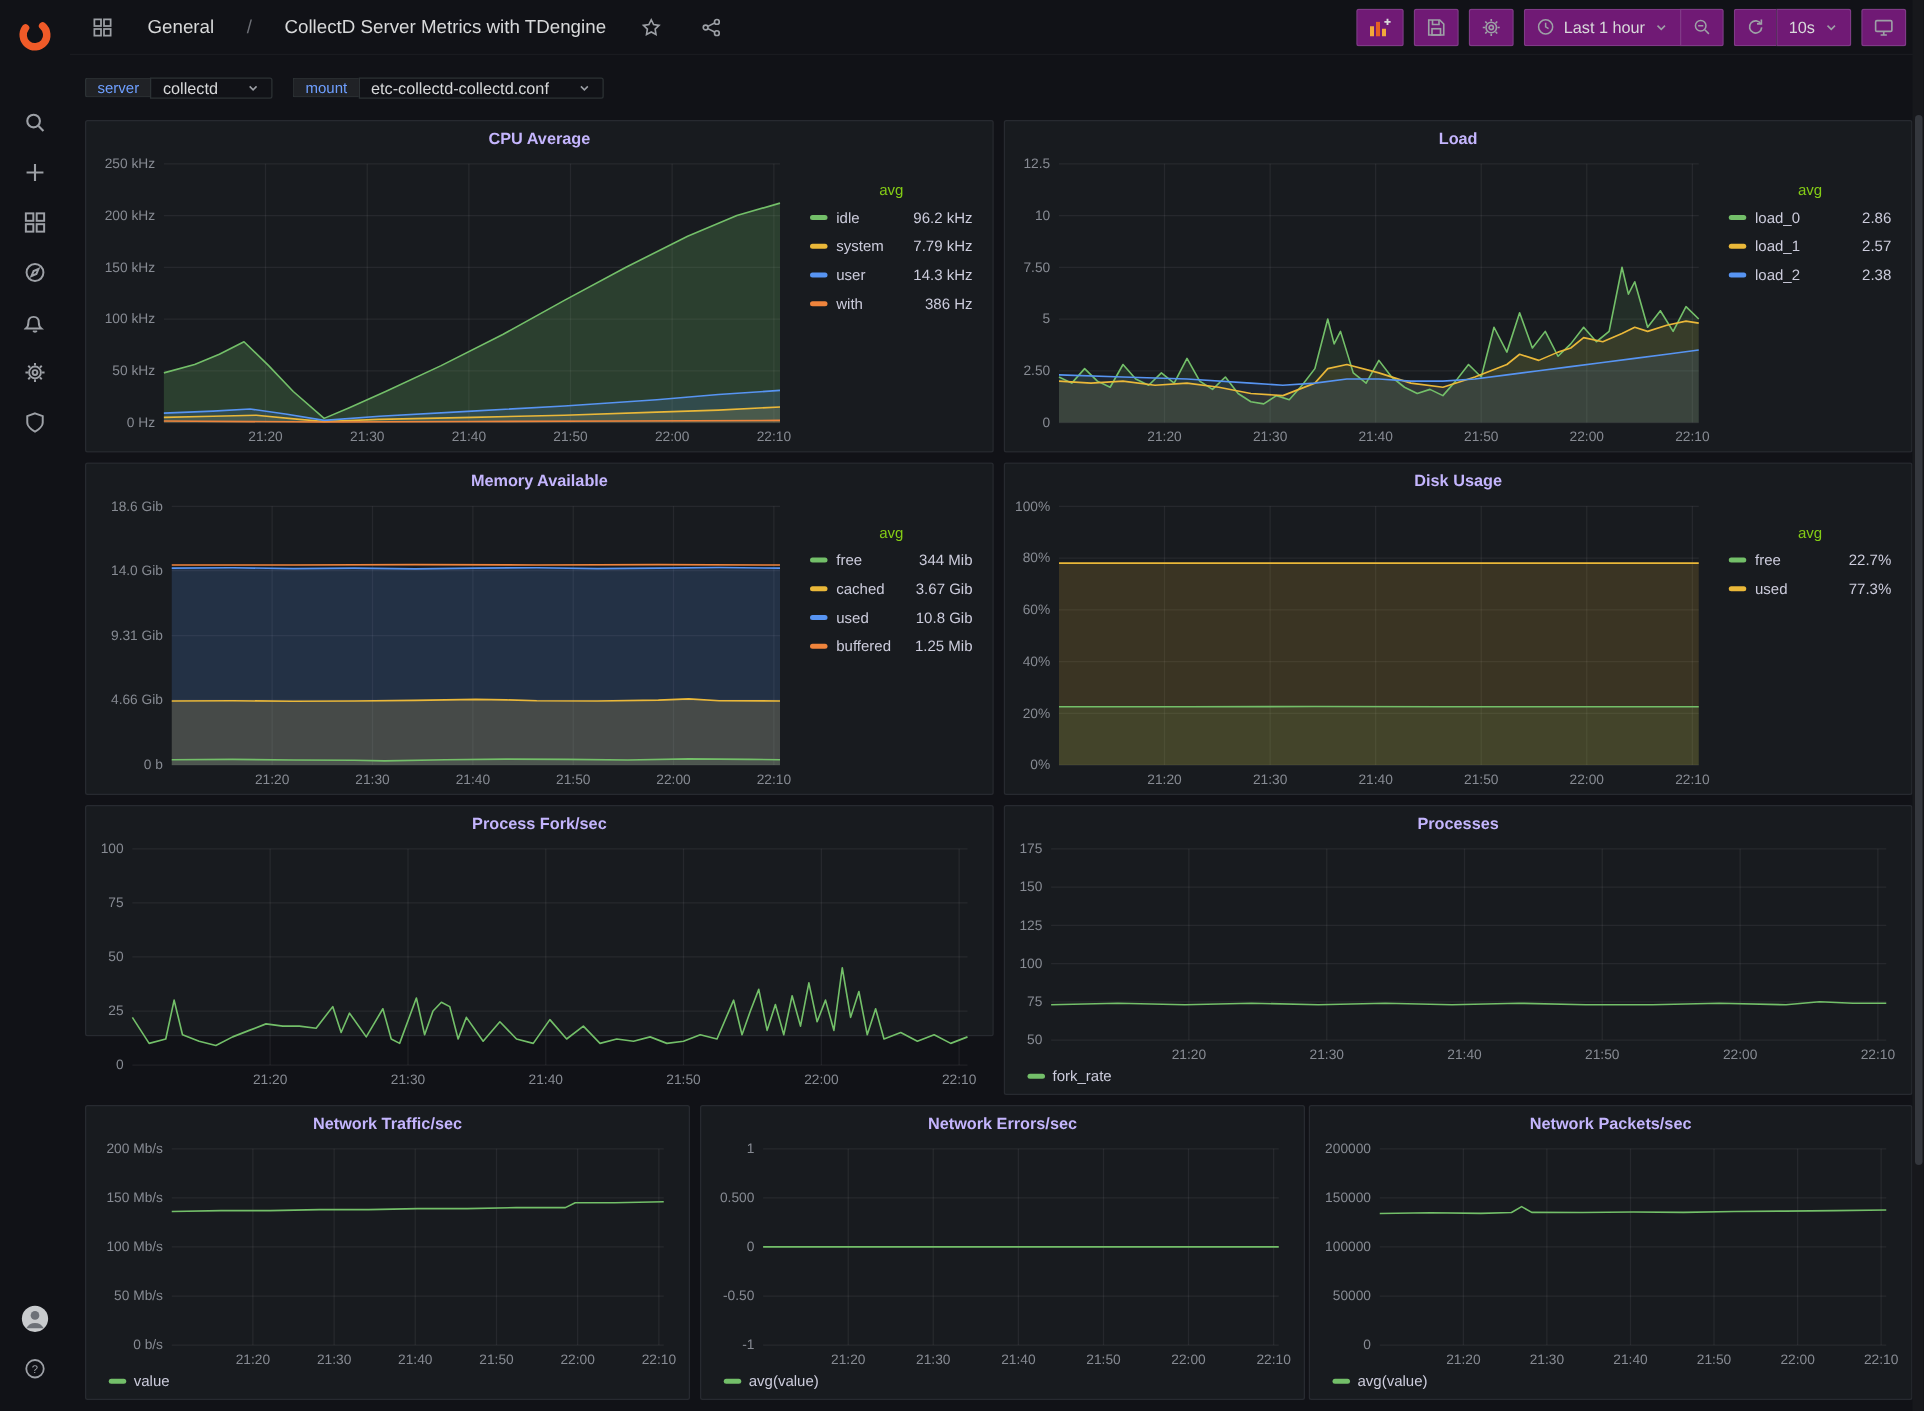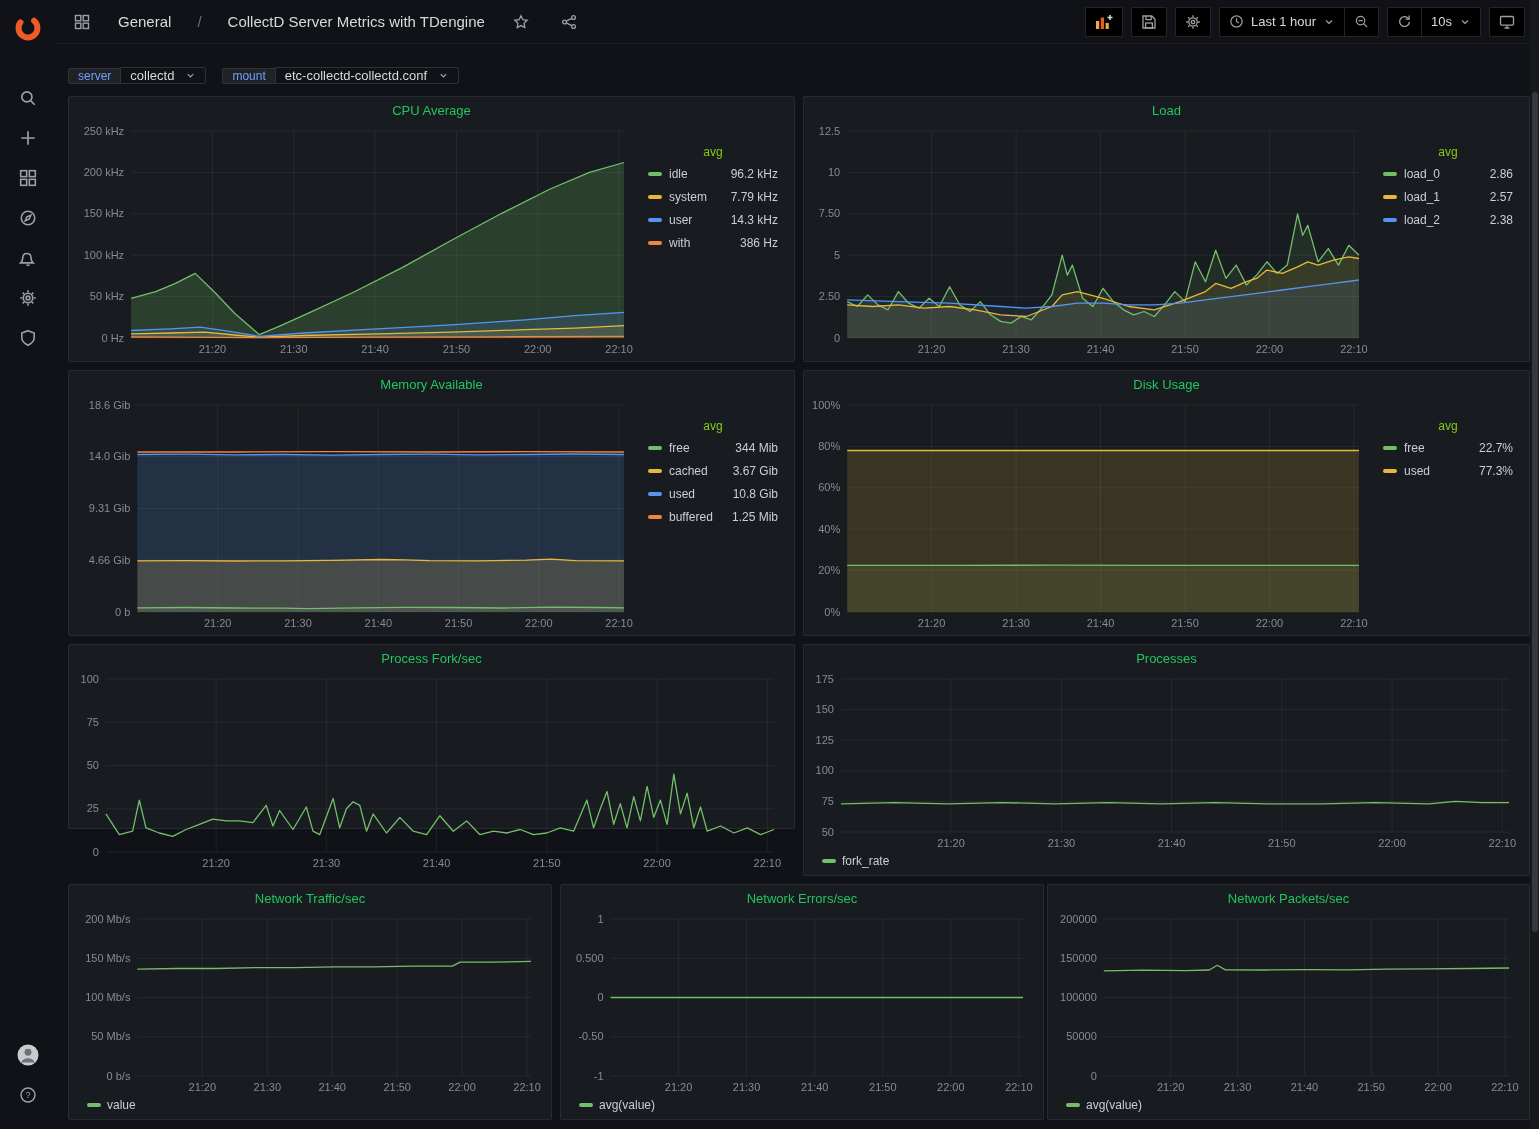--- a/index.html
+++ b/index.html
@@ -17,40 +17,40 @@
   .side-spacer{margin-top:auto}
 
   
   .topnav{position:absolute;left:56px;top:0;right:0;height:44px;display:flex;align-items:center;
     justify-content:space-between;padding:0 14px;border-bottom:1px solid rgba(204,204,220,0.05)}
   .nav-left{display:flex;align-items:center;gap:24px}
   .icon-btn{background:none;border:none;color:#9da0a6;display:flex;align-items:center;padding:4px}
   .crumb{font-size:15px;color:#d8d9da;cursor:pointer}
   .crumb-sep{color:#6e7077;font-size:15px;margin:0 2px}
   .nav-right{display:flex;align-items:center;gap:8px}
-  .tool-btn{display:inline-flex;align-items:center;gap:7px;height:30px;padding:0 9px;background:#000000;
+  .tool-btn{display:inline-flex;align-items:center;gap:7px;height:30px;padding:0 9px;background:#701a75;
     border:1px solid rgba(204,204,220,0.18);border-radius:2px;color:#d8d9da;font-size:13px}
   .tool-btn .dim{color:#9da0a6;display:flex;align-items:center}
   .btn-group{display:inline-flex}
   .btn-group .tool-btn:first-child{border-radius:2px 0 0 2px;border-right:none}
   .btn-group .tool-btn:last-child{border-radius:0 2px 2px 0}
 
   
   .submenu{position:absolute;left:68px;top:56px;display:flex;gap:16px;align-items:center}
-  .var{display:flex;align-items:flex-end;height:28px}
+  .var{display:flex;align-items:center;height:28px}
   .var-label{display:flex;align-items:center;background:#202226;border:1px solid #2c3235;border-right:none;
     border-radius:2px 0 0 2px;color:#6e9fff;font-size:12px;padding:0 9px}
-  .var-value{display:flex;align-items:center;gap:11px;background:#111217;border:1px solid #2c3235;
+  .var-value{display:flex;align-items:center;gap:23px;background:#111217;border:1px solid #2c3235;
     border-radius:0 2px 2px 0;color:#d8d9da;font-size:13px;padding:0 9px;cursor:pointer}
   .var-value svg{color:#9da0a6}
 
   
   .panel{position:absolute;background:#181b1f;border:1px solid rgba(204,204,220,0.09);border-radius:2px}
   .panel-title{height:26px;display:flex;align-items:center;justify-content:center;font-size:13px;
-    font-weight:400;color:#22c55e;cursor:pointer}
+    font-weight:700;color:#c4b5fd;cursor:pointer}
   .panel-body{position:absolute;top:26px;left:6px;right:6px;bottom:4px;display:flex}
   .panel-body.col{flex-direction:column}
   .chart{flex:1;min-width:0;min-height:0;position:relative}
   .chart svg{display:block}
   .grid{stroke:rgba(204,204,220,0.08);stroke-width:1}
   .tick{fill:#878b93;font-size:11px;font-family:"Liberation Sans","DejaVu Sans",sans-serif}
 
   .leg-right{width:150px;padding:22px 10px 0 10px;font-size:12px;flex:none}
   .leg-head{color:#84cc16;text-align:center;margin-bottom:3px;font-weight:500;cursor:pointer}
   .leg-row{display:flex;align-items:center;gap:7px;height:23px;color:#ccccdc}

